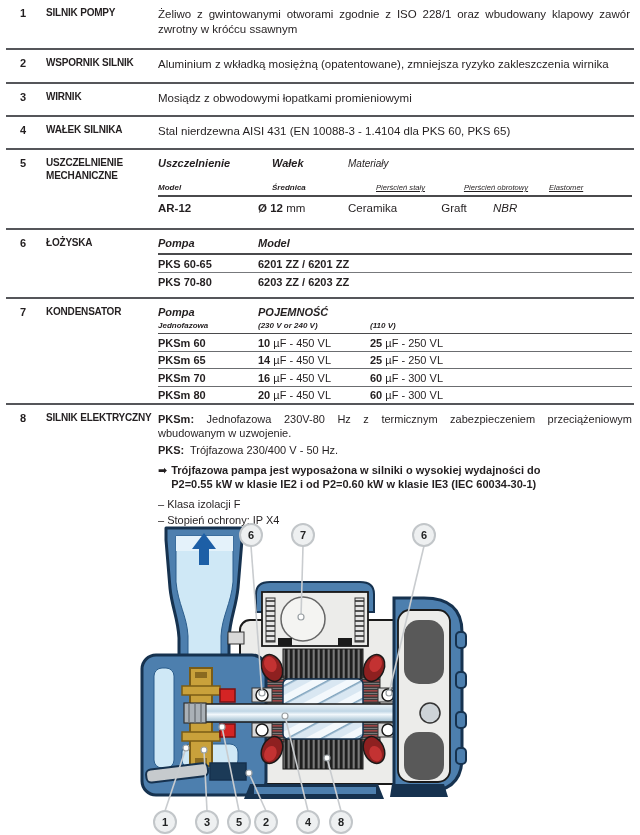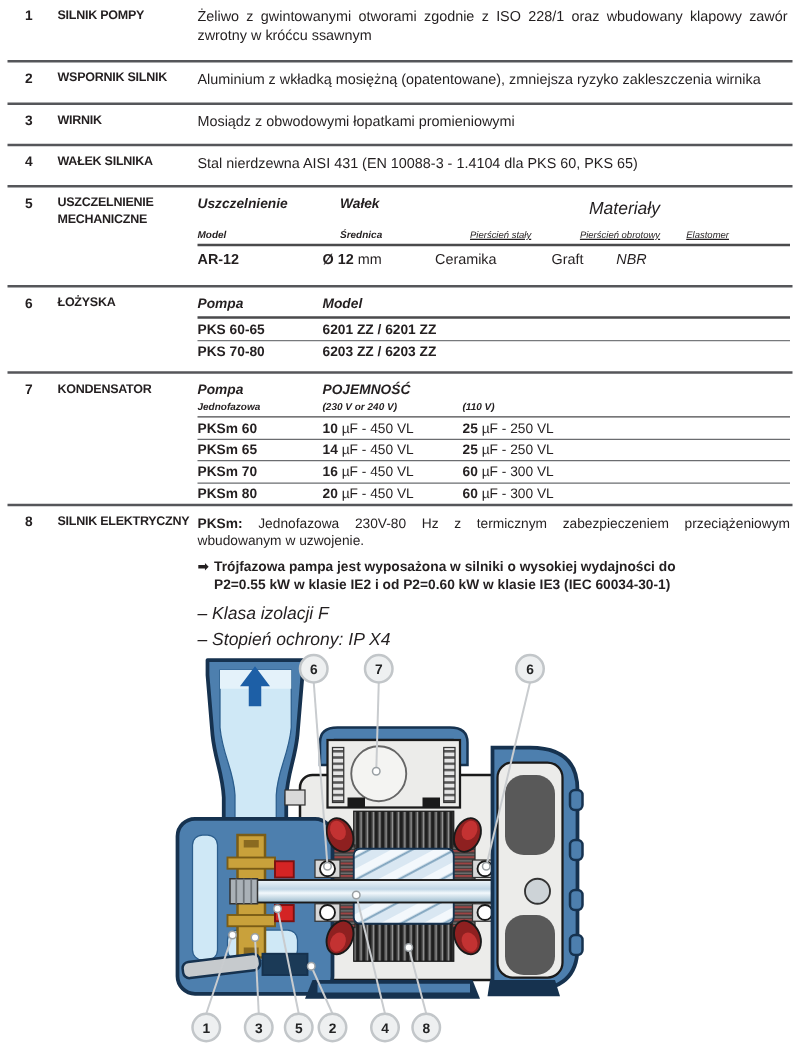--- a/index.html
+++ b/index.html
@@ -21,40 +21,40 @@
   .r1{min-height:48px;}.r2{min-height:34px;}.r3{min-height:33px;}.r4{min-height:33px;}
   .r5{min-height:80px;}.r6{min-height:69px;}.r7{min-height:106px;}.r8{min-height:117px;}
   .bi{font-style:italic;font-weight:bold;}
   .it{font-style:italic;text-decoration:underline;}
   
   .seal-grid{display:grid;grid-template-columns:100px 90px 72px 68px 1fr;position:relative;}
   .seal-head{padding-bottom:3px;border-bottom:2px solid #4a4a4c;gap:14px;}
   .h-main{font-size:11px;}
   .h-sub{font-size:8px;align-self:end;line-height:1.15;}
   .h-sub2{font-size:7.6px;align-self:end;line-height:1.1;}
-  .mat-title{position:absolute;left:190px;top:1px;width:180px;text-align:right;font-style:italic;font-size:14px;}
+  .mat-title{position:absolute;left:190px;top:1px;width:180px;text-align:left;font-style:italic;font-size:10px;}
   .seal-data{padding-top:5px;font-size:11.5px;}
   .ctr{text-align:center;}
   
   .brg-head{display:grid;grid-template-columns:100px 1fr;padding-bottom:4px;border-bottom:2px solid #4a4a4c;}
   .brg-row{display:grid;grid-template-columns:100px 1fr;font-weight:bold;font-size:11px;padding:3px 0 2px;}
   .brg-row.mid{border-bottom:1.6px solid #77797c;}
   
   .cap-head{display:grid;grid-template-columns:100px 112px 1fr;}
   .cap-sub{display:grid;grid-template-columns:100px 112px 1fr;padding:3px 0 3px;border-bottom:1.8px solid #4a4a4c;}
   .cap-row{display:grid;grid-template-columns:100px 112px 1fr;font-size:11px;padding:2.5px 0 2px;}
   .cap-row + .cap-row{border-top:1.6px solid #6b6d70;}
   .b{font-weight:bold;}
   
   .m-par{font-size:11px;line-height:1.3;margin:0 0 2px 0;}
   .m-lab{font-weight:bold;}
   .m-pks-lab{font-weight:bold;display:inline-block;min-width:32px;}
   .m-note{display:flex;font-weight:bold;font-size:11px;line-height:1.3;margin:6px 0 5px 0;}
   .m-note .arr{margin-right:4px;}
-  .m-bullet{font-size:14px;line-height:1.45;font-style:italic;}
+  .m-bullet{font-size:11px;line-height:1.45;}
   .diagram-wrap{position:absolute;left:0;top:520px;width:640px;height:315px;}
   .callout-text{font:bold 11px "Liberation Sans","DejaVu Sans",sans-serif;fill:#232425;}
 </style>
 </head>
 <body>
 
 <div class="spec">
 
   <div class="srow r1">
     <div class="num">1</div>
@@ -161,20 +161,21 @@
         <div><span class="b">60</span><span> µF - 300 VL</span></div>
       </div>
     </div>
   </div>
 
   <div class="srow r8">
     <div class="num">8</div>
     <div class="label">SILNIK ELEKTRYCZNY</div>
     <div>
       <p class="m-par just"><span class="m-lab">PKSm:</span><span> Jednofazowa 230V-80 Hz z termicznym zabezpieczeniem przeciążeniowym wbudowanym w uzwojenie.</span></p>
+      <p class="m-par"><span class="m-pks-lab">PKS:</span><span>Trójfazowa 230/400 V - 50 Hz.</span></p>
       <div class="m-note">
         <span class="arr">➡</span>
         <span><span>Trójfazowa pampa jest wyposażona w silniki o wysokiej wydajności do</span><br>
         <span>P2=0.55 kW w klasie IE2 i od P2=0.60 kW w klasie IE3 (IEC 60034-30-1)</span></span>
       </div>
       <div class="m-bullet">– Klasa izolacji F</div>
       <div class="m-bullet">– Stopień ochrony: IP X4</div>
     </div>
   </div>
 </div>

